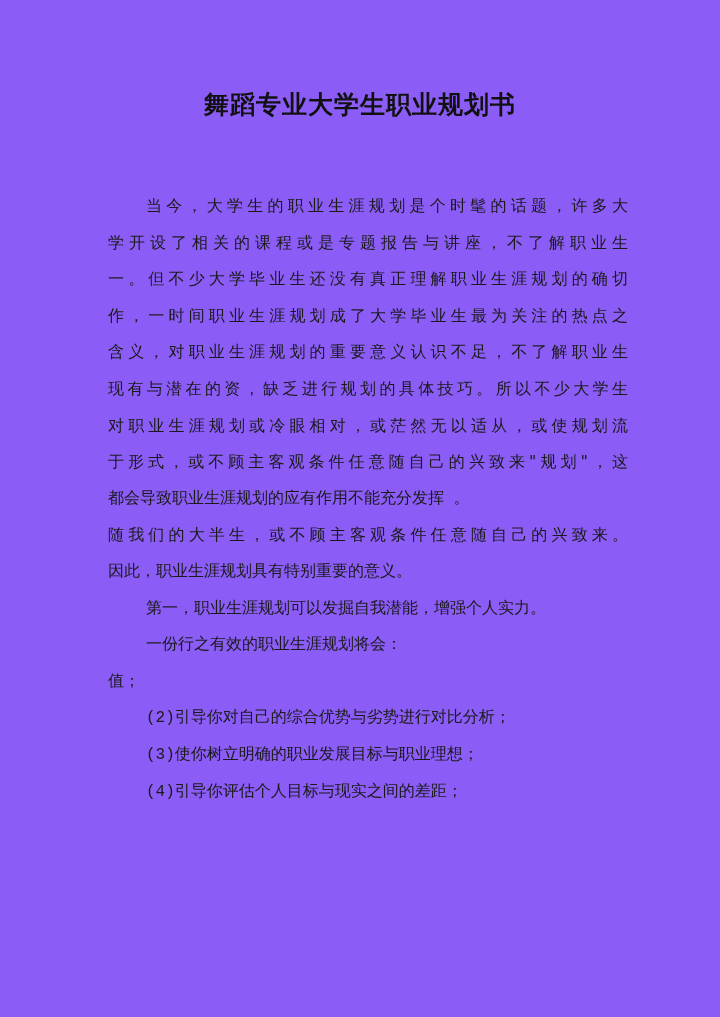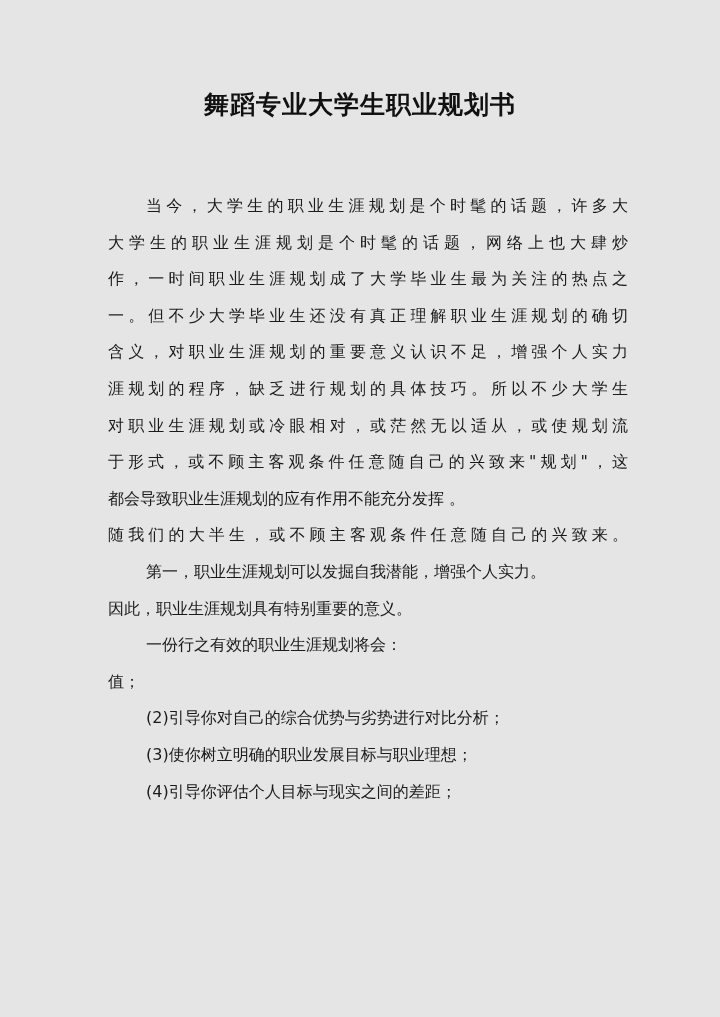--- a/index.html
+++ b/index.html
@@ -1,50 +1,50 @@
 <!DOCTYPE html>
 <html><head>
 <meta charset="utf-8">
 <style>
   html, body { margin: 0; padding: 0; background: #ffffff; }
   body { width: 720px; height: 1017px; position: relative; overflow: hidden; }
-  .page { position: absolute; left: 0; top: 0; width: 720px; height: 1017px; background: #e5e5e5; }
+  .page { position: absolute; left: 0; top: 0; width: 720px; height: 1017px; background: #8b5cf6; }
   .title {
     position: absolute; left: 0; top: 88px; width: 720px; text-align: center;
     font-family: "DejaVu Sans", sans-serif; font-weight: bold; font-size: 25px;
     color: #111; letter-spacing: 1px; line-height: 34px;
   }
   .body {
     position: absolute; left: 108px; top: 188px; width: 520px;
     font-family: "DejaVu Sans", sans-serif; font-size: 16px; color: #1a1a1a;
   }
   .line {
     height: 36.6px; line-height: 36.6px; white-space: nowrap;
     text-align: justify; text-align-last: justify;
   }
-  .line.last { text-align-last: left; }
+  .line.last { text-align-last: left; font-family: Liberation Mono, monospace; }
   .line.indent { padding-left: 38px; }
 </style>
 </head>
 <body>
 
 <div class="page">
   <div class="title">舞蹈专业大学生职业规划书</div>
   <div class="body" id="body">
       <div class="line indent">当今，大学生的职业生涯规划是个时髦的话题，许多大</div>
-      <div class="line">大学生的职业生涯规划是个时髦的话题，网络上也大肆炒</div>
+      <div class="line">学开设了相关的课程或是专题报告与讲座，不了解职业生</div>
+      <div class="line">一。但不少大学毕业生还没有真正理解职业生涯规划的确切</div>
       <div class="line">作，一时间职业生涯规划成了大学毕业生最为关注的热点之</div>
-      <div class="line">一。但不少大学毕业生还没有真正理解职业生涯规划的确切</div>
-      <div class="line">含义，对职业生涯规划的重要意义认识不足，增强个人实力</div>
-      <div class="line">涯规划的程序，缺乏进行规划的具体技巧。所以不少大学生</div>
+      <div class="line">含义，对职业生涯规划的重要意义认识不足，不了解职业生</div>
+      <div class="line">现有与潜在的资，缺乏进行规划的具体技巧。所以不少大学生</div>
       <div class="line">对职业生涯规划或冷眼相对，或茫然无以适从，或使规划流</div>
       <div class="line">于形式，或不顾主客观条件任意随自己的兴致来"规划"，这</div>
       <div class="line last">都会导致职业生涯规划的应有作用不能充分发挥 。</div>
       <div class="line">随我们的大半生，或不顾主客观条件任意随自己的兴致来。</div>
+      <div class="line last">因此，职业生涯规划具有特别重要的意义。</div>
       <div class="line indent last">第一，职业生涯规划可以发掘自我潜能，增强个人实力。</div>
-      <div class="line last">因此，职业生涯规划具有特别重要的意义。</div>
       <div class="line indent last">一份行之有效的职业生涯规划将会：</div>
       <div class="line last">值；</div>
       <div class="line indent last">(2)引导你对自己的综合优势与劣势进行对比分析；</div>
       <div class="line indent last">(3)使你树立明确的职业发展目标与职业理想；</div>
       <div class="line indent last">(4)引导你评估个人目标与现实之间的差距；</div>
     </div>
 </div>
 
 </body></html>

